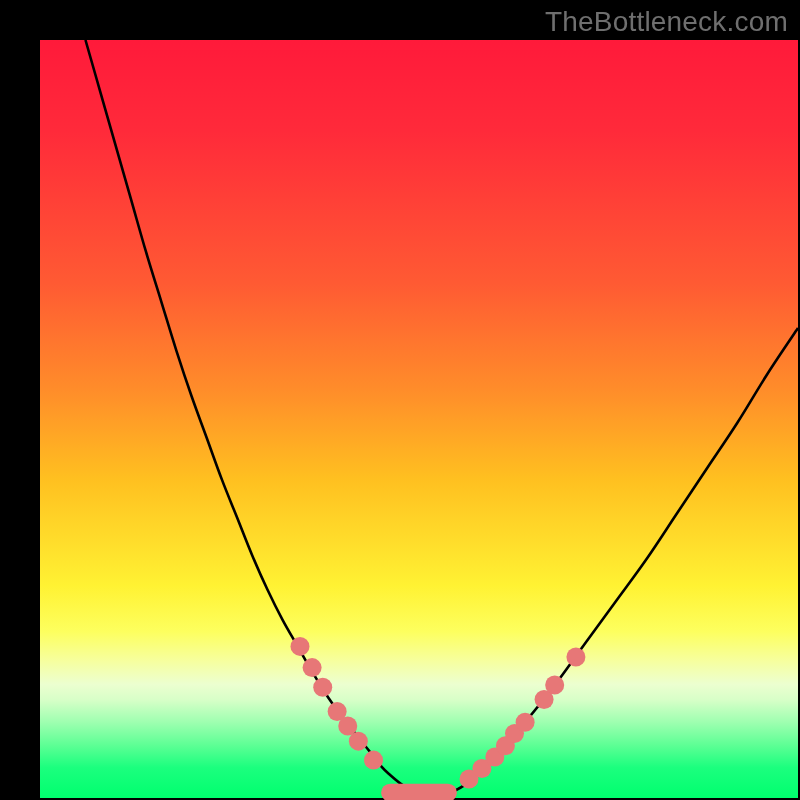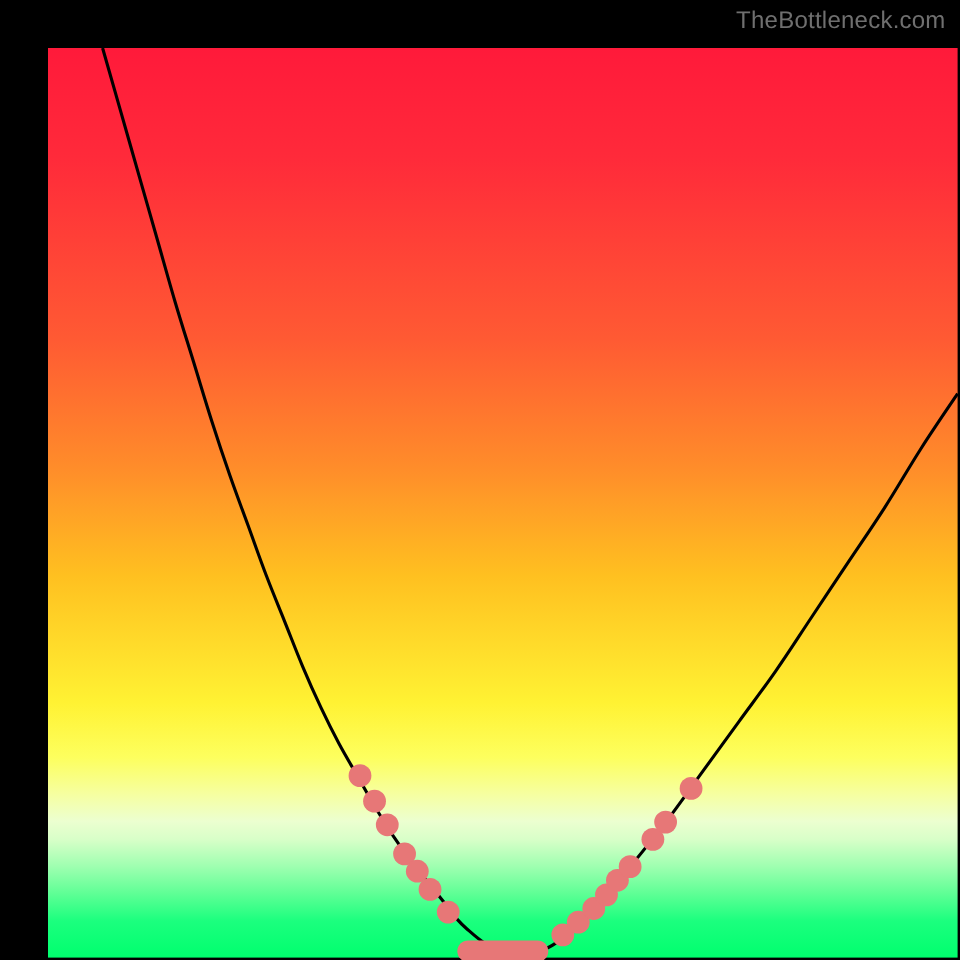--- a/index.html
+++ b/index.html
@@ -40,21 +40,21 @@
       #5eff95 93%,
       #1bff7e 96%,
       #00ff6e 100%
     );
   }
   .watermark {
     position: absolute;
     top: 6px;
     right: 12px;
     color: #6f6f6f;
-    font-size: 20px;
+    font-size: 28px;
     letter-spacing: 0.2px;
     font-weight: 400;
   }
   svg.curve {
     position: absolute;
     left: 0;
     top: 0;
     width: 758px;
     height: 758px;
     overflow: visible;

